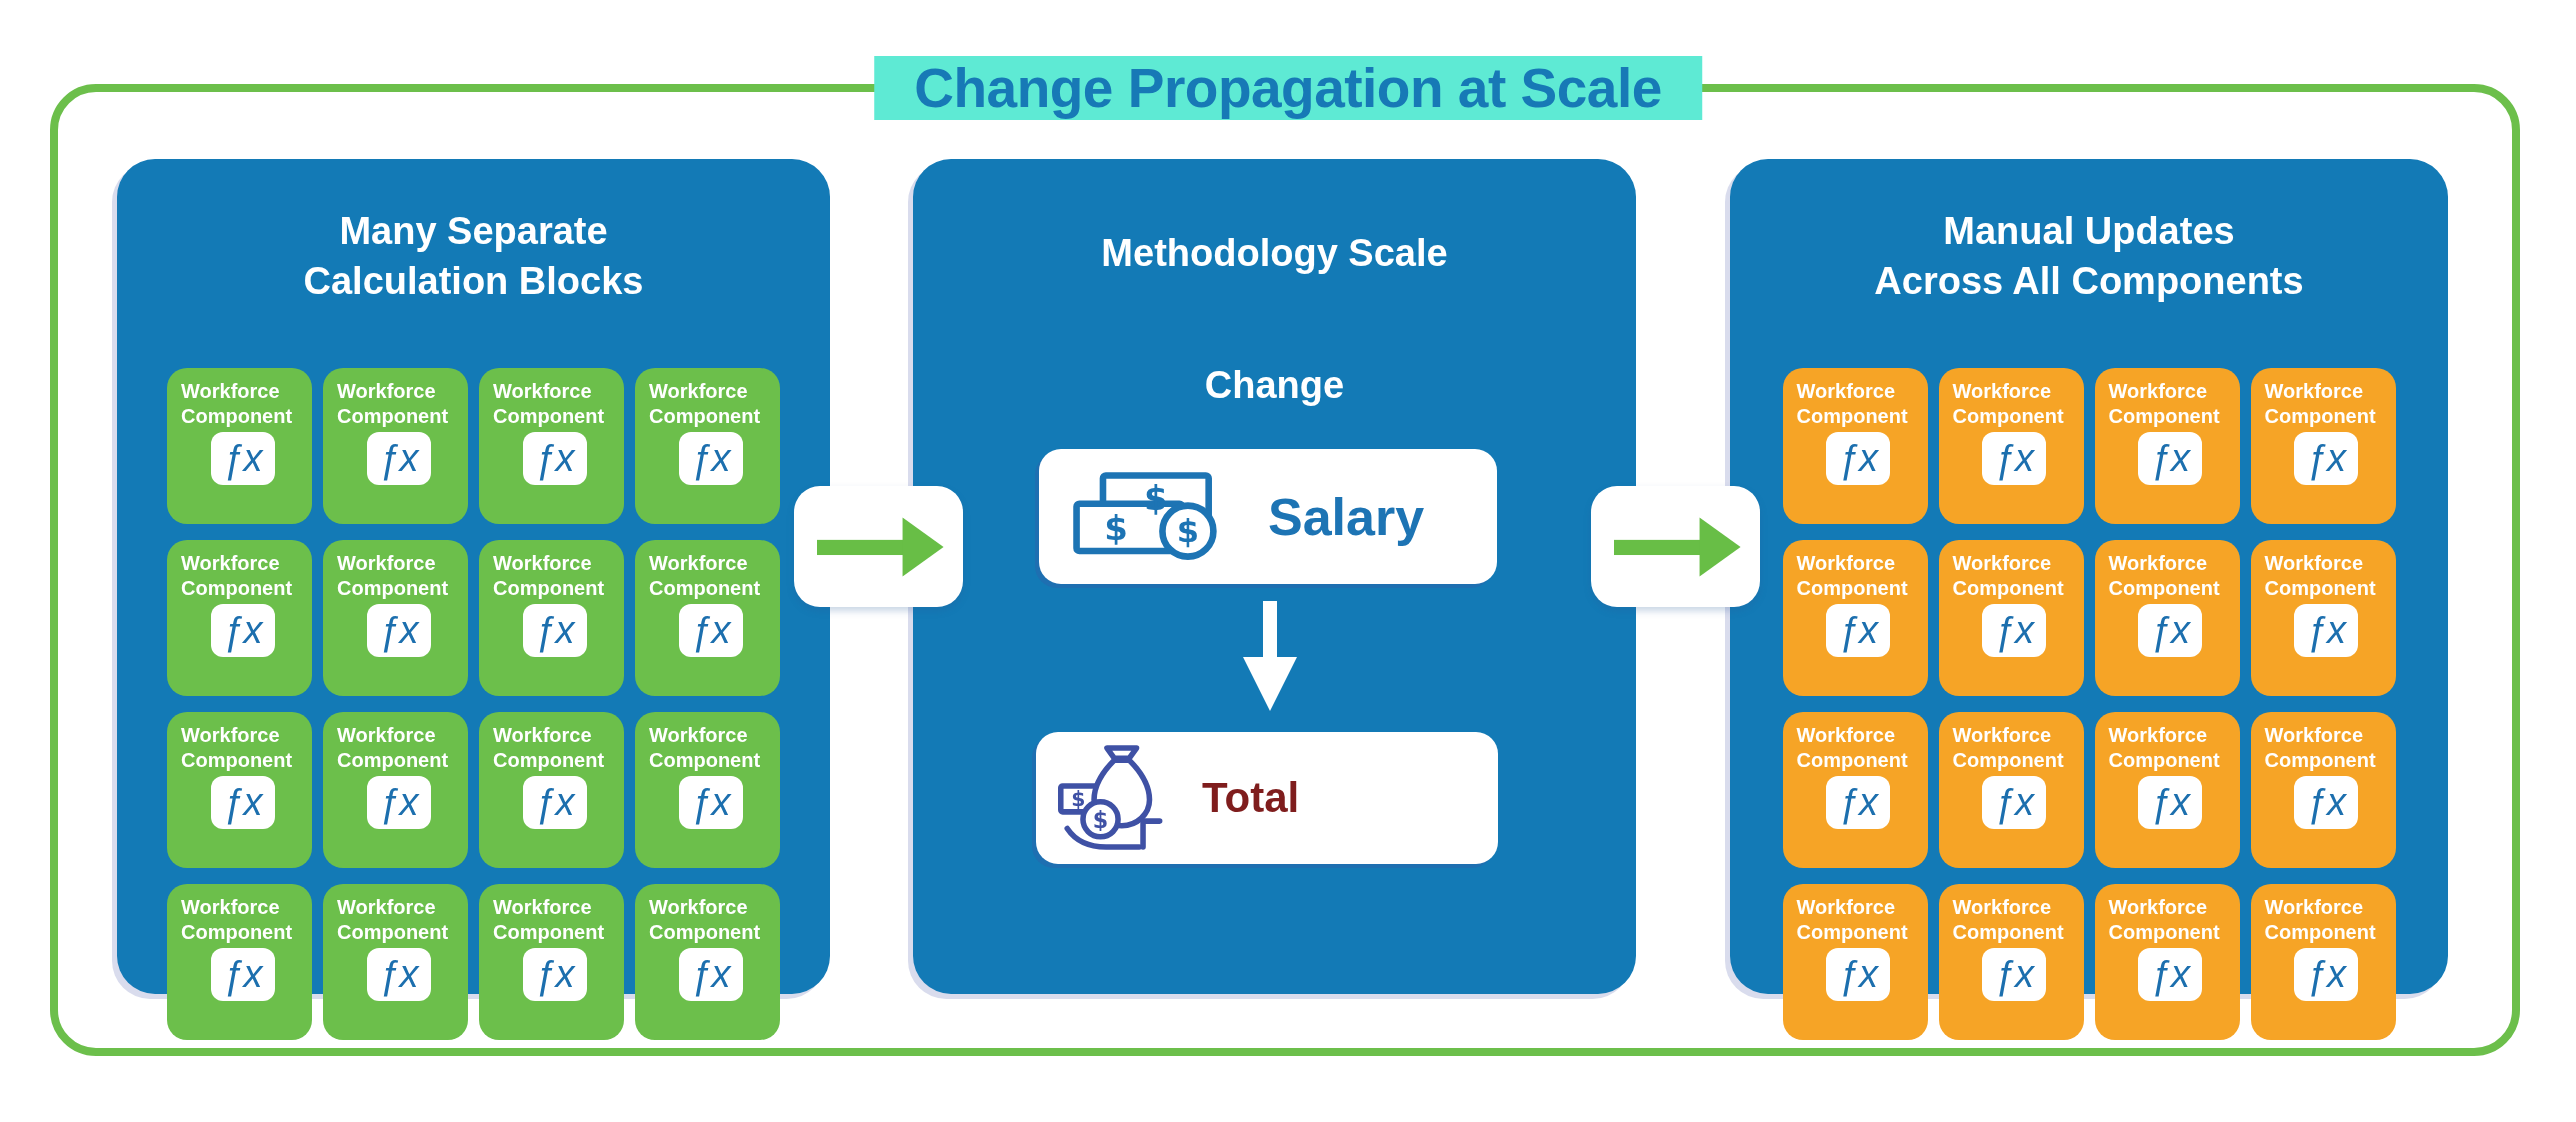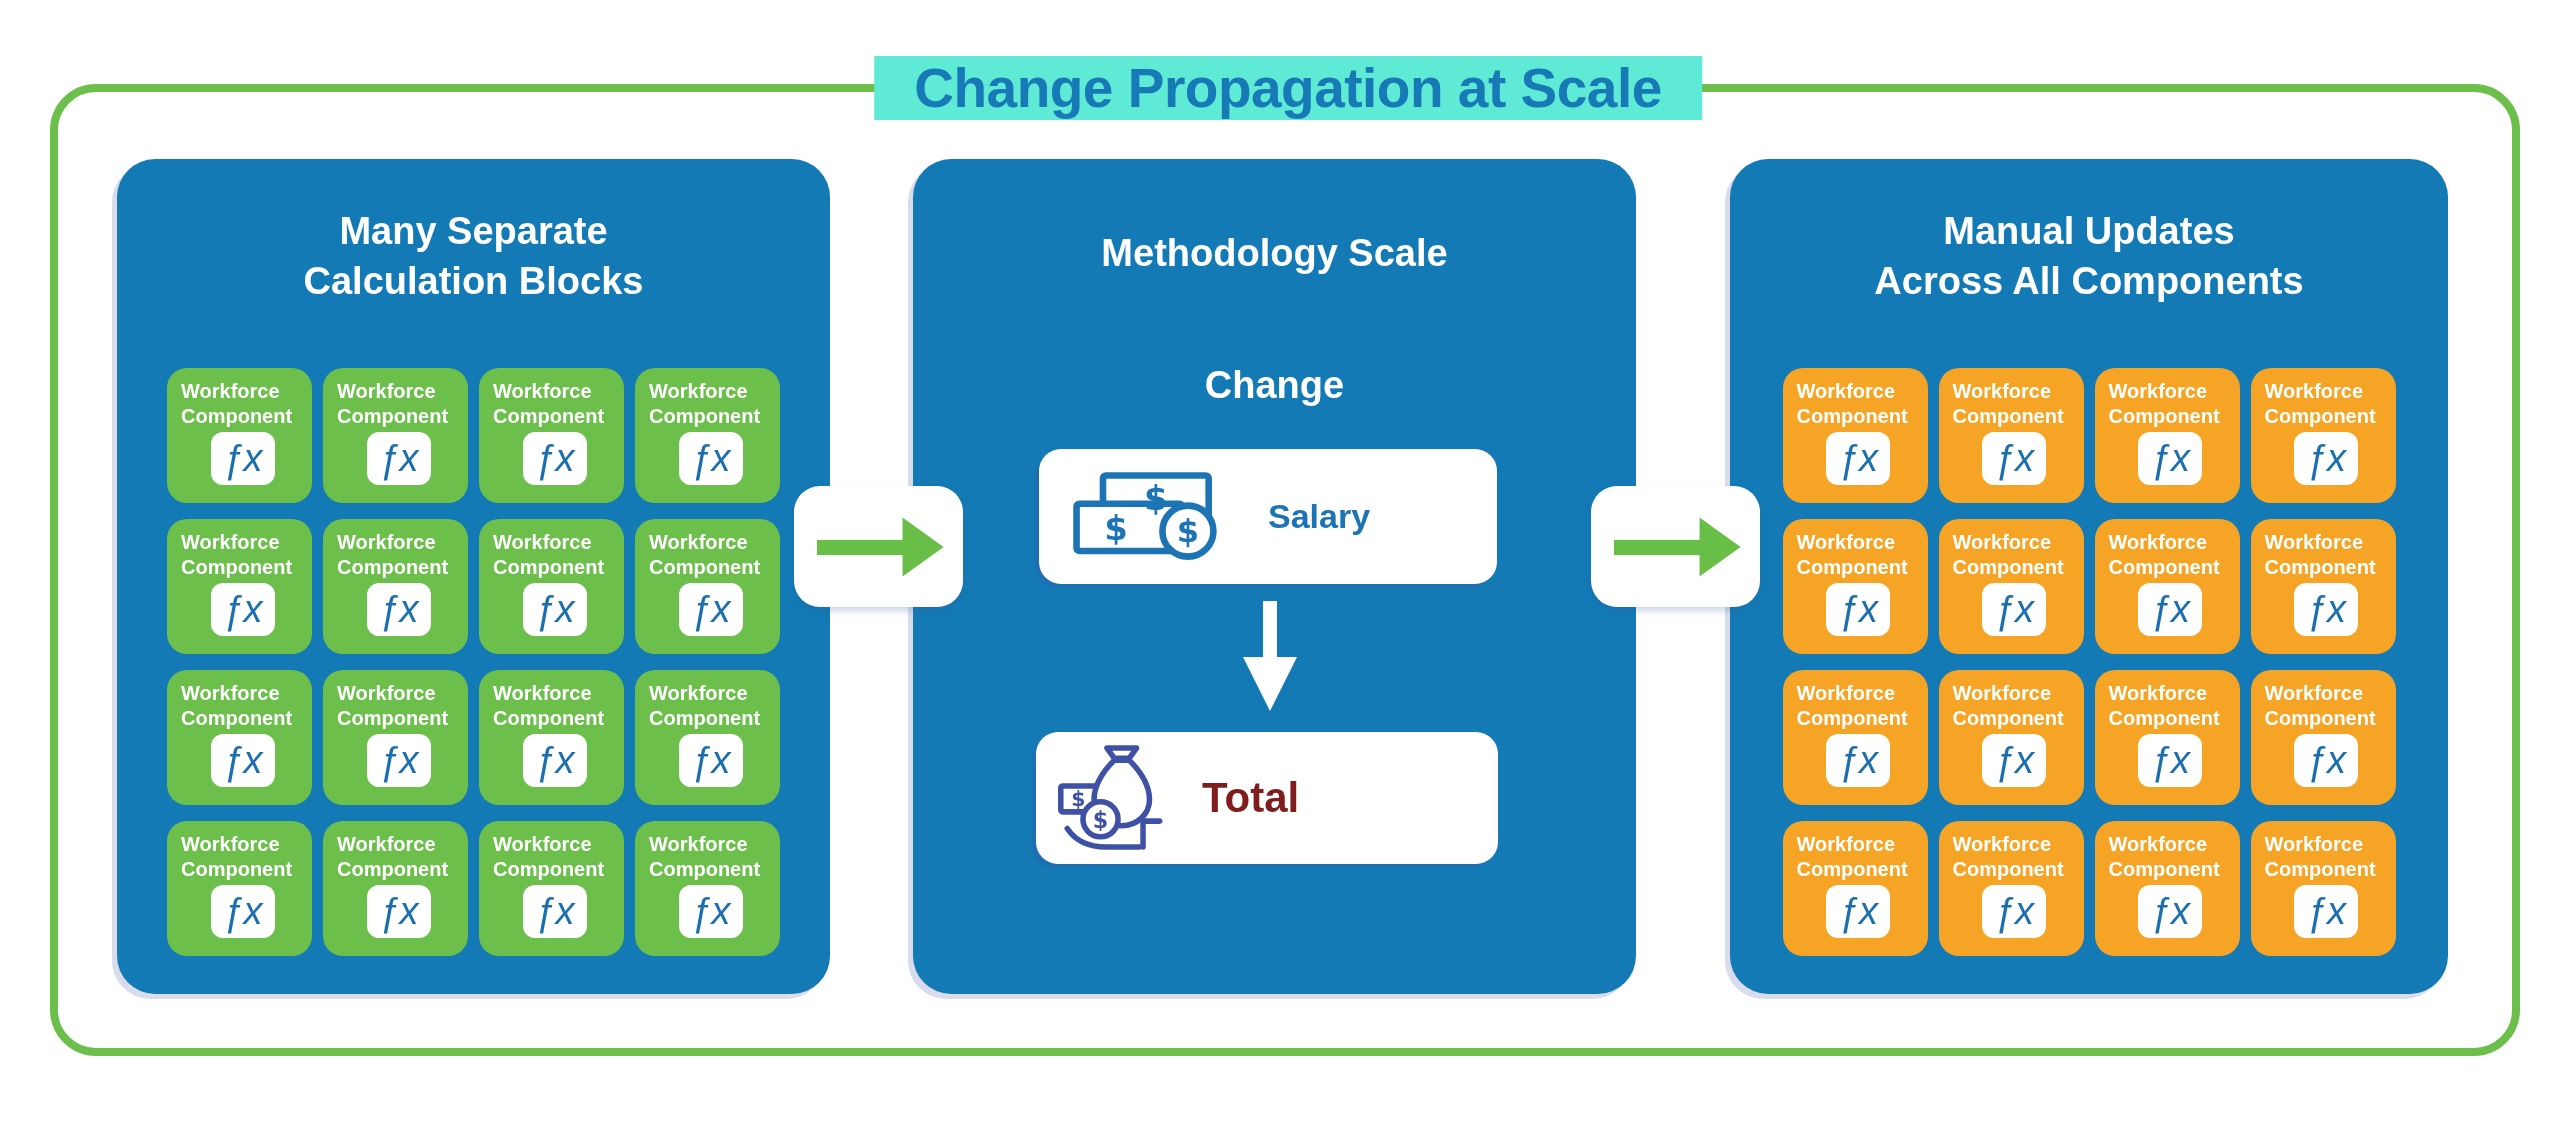--- a/index.html
+++ b/index.html
@@ -30,21 +30,21 @@
     color:#ffffff;font-size:38px;font-weight:bold;line-height:50px;
   }
   .panel-title.single{padding-top:22px;}
   
   .tile-grid{
     position:absolute;top:209px;left:0;right:0;
     display:grid;grid-template-columns:repeat(4,145px);
     gap:16px 11px;justify-content:center;
   }
   .tile{
-    width:145px;height:135px;border-radius:20px;box-sizing:border-box;
+    width:145px;height:156px;border-radius:20px;box-sizing:border-box;
     padding:11px 8px 0 14px;color:#ffffff;
   }
   .tile.green{background:#6cbf4b;}
   .tile.orange{background:#f6a426;}
   .tile-label{font-size:20px;font-weight:600;line-height:25px;}
   .fx-badge{
     width:64px;height:53px;background:#ffffff;border-radius:12px;
     margin:3px auto 0;display:flex;align-items:center;justify-content:center;
   }
   .fx-glyph{
@@ -66,21 +66,21 @@
     color:#ffffff;font-size:38px;font-weight:bold;
   }
   .white-card{
     position:absolute;background:#ffffff;border-radius:22px;
     box-shadow:-4px 4px 0 rgba(63,81,165,.25);
     display:flex;align-items:center;box-sizing:border-box;
   }
   .salary-card{left:126px;top:290px;width:458px;height:135px;padding-left:30px;}
   .salary-card .card-icon{width:151px;height:96px;flex:0 0 auto;}
   .salary-card .card-text{
-    font-size:34px;font-weight:bold;color:#1d74b4;margin-left:48px;
+    font-size:52px;font-weight:bold;color:#1d74b4;margin-left:48px;
   }
   .total-card{left:123px;top:573px;width:462px;height:132px;padding-left:22px;}
   .total-card .card-icon{width:122px;height:110px;flex:0 0 auto;}
   .total-card .card-text{
     font-size:42px;font-weight:bold;color:#7f1d1d;line-height:46px;margin-left:22px;
   }
   .down-arrow{
     position:absolute;left:326px;top:442px;width:62px;height:112px;
   }
   .down-arrow svg{width:62px;height:112px;display:block;}

